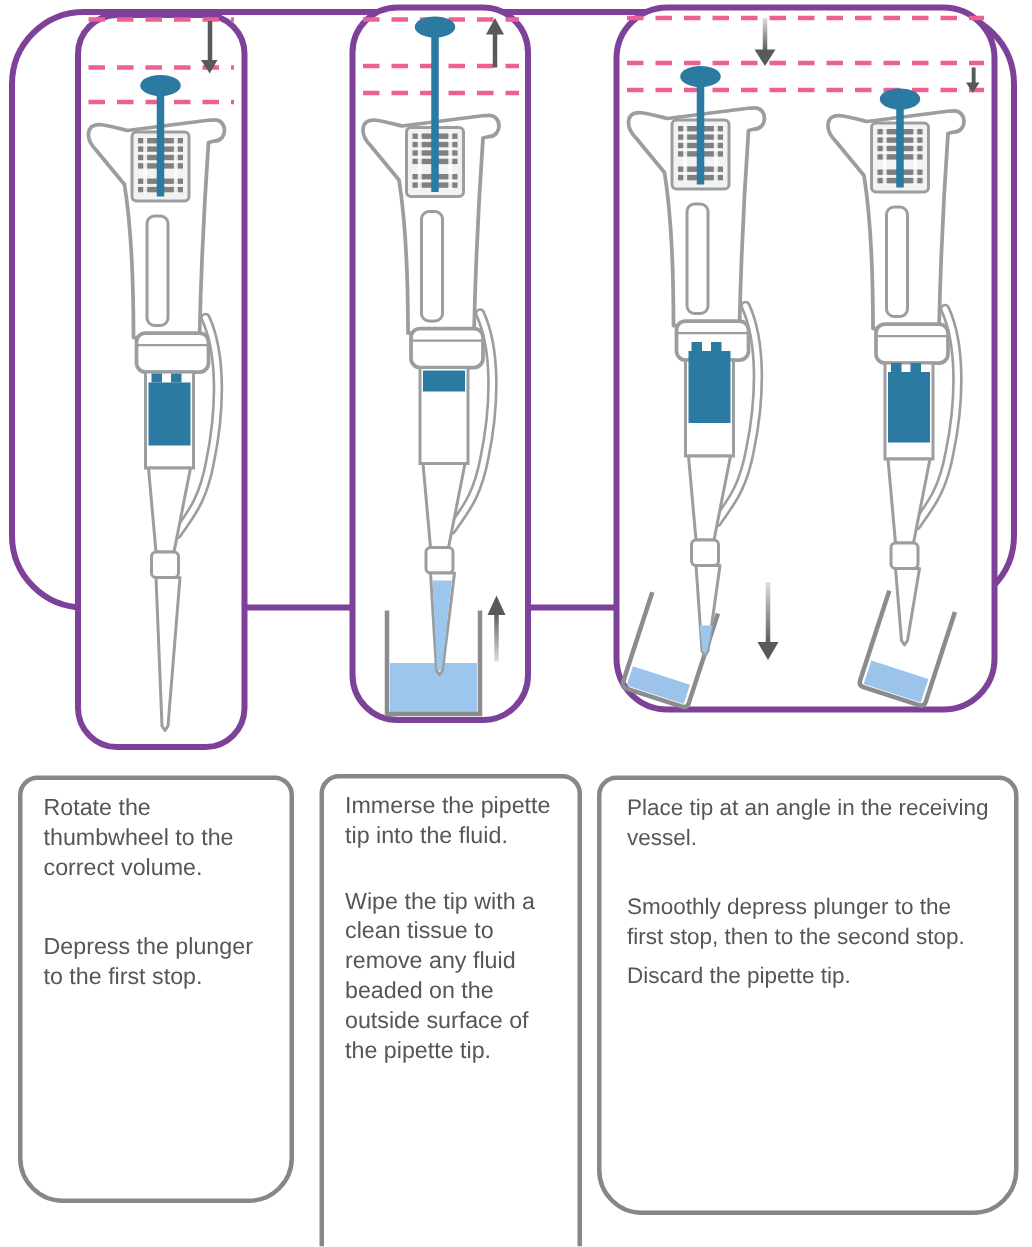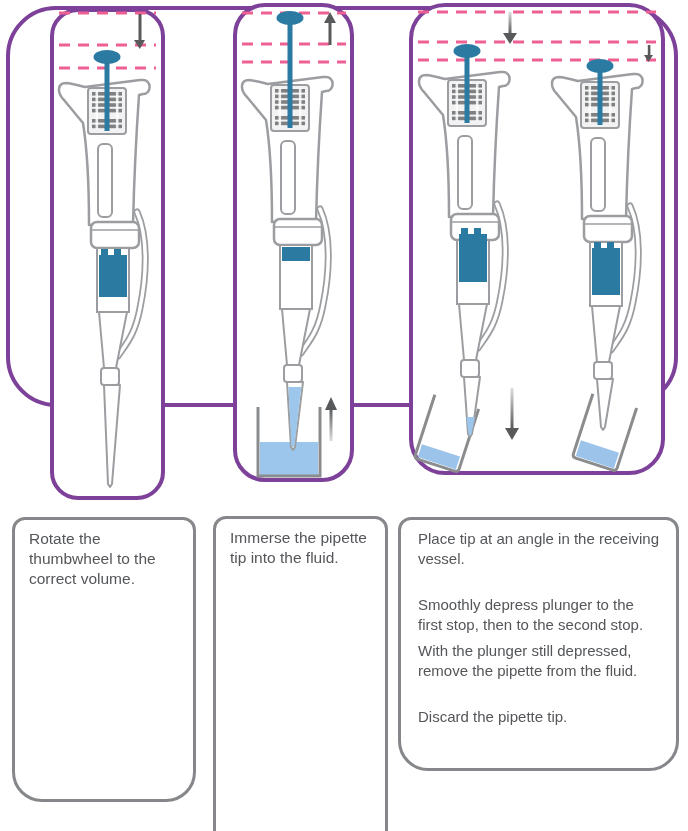--- a/index.html
+++ b/index.html
@@ -7,21 +7,21 @@
     position:relative;width:688px;height:831px;background:#fff;
     font-family:"Liberation Sans",sans-serif;overflow:hidden;padding-left:24px;
   }
   .stage svg{position:absolute;left:0;top:0;display:block;}
   .stepbox{
     position:absolute;background:#fff;border:3px solid #85878a;
     border-radius:13px 13px 30px 30px;color:#545659;box-sizing:border-box;
   }
   #box1{left:12px;top:517px;width:184px;height:285px;padding:9px 14px;font-size:15.5px;}
   #box2{left:213px;top:516px;width:175px;height:359px;padding:9px 14px;font-size:15.5px;}
-  #box3{left:398px;top:517px;width:281px;height:254px;padding:9px 17px;font-size:15px;}
+  #box3{left:398px;top:517px;width:281px;height:293px;padding:9px 17px;font-size:15px;}
   .stepbox p{margin:0 0 34px;line-height:1.28;}
   #box2 p{margin-bottom:24px;}
   #box3 p{margin-bottom:27px;line-height:1.3;}
   #box3 p.tight{margin-bottom:7px;}
   .stepbox p:last-child{margin-bottom:0;}
 </style>
 </head>
 <body>
 
 <div class="stage">
@@ -172,26 +172,27 @@
 
     <g>
       <rect x="510.5" y="388" width="3" height="41" fill="url(#fadeDn)"></rect>
       <polygon points="505,428 519,428 512,440" fill="#58595b"></polygon>
     </g>
   </g>
 </svg>
 
 <div class="stepbox" id="box1">
   <p>Rotate the thumbwheel to the correct volume.</p>
+  <p>Depress the plunger to the first stop.</p>
 </div>
 
 <div class="stepbox" id="box2">
   <p>Immerse the pipette tip into the fluid.</p>
+  <p>Wipe the tip with a clean tissue to remove any fluid beaded on the outside surface of the pipette tip.</p>
 </div>
 
 <div class="stepbox" id="box3">
   <p>Place tip at an angle in the receiving vessel.</p>
   <p class="tight">Smoothly depress plunger to the first stop, then to the second stop.</p>
-  <p>With the plunger still depressed, remove the pipette from the fluid.</p>
   <p>Discard the pipette tip.</p>
 </div>
 
 </div>
 
 </body></html>

